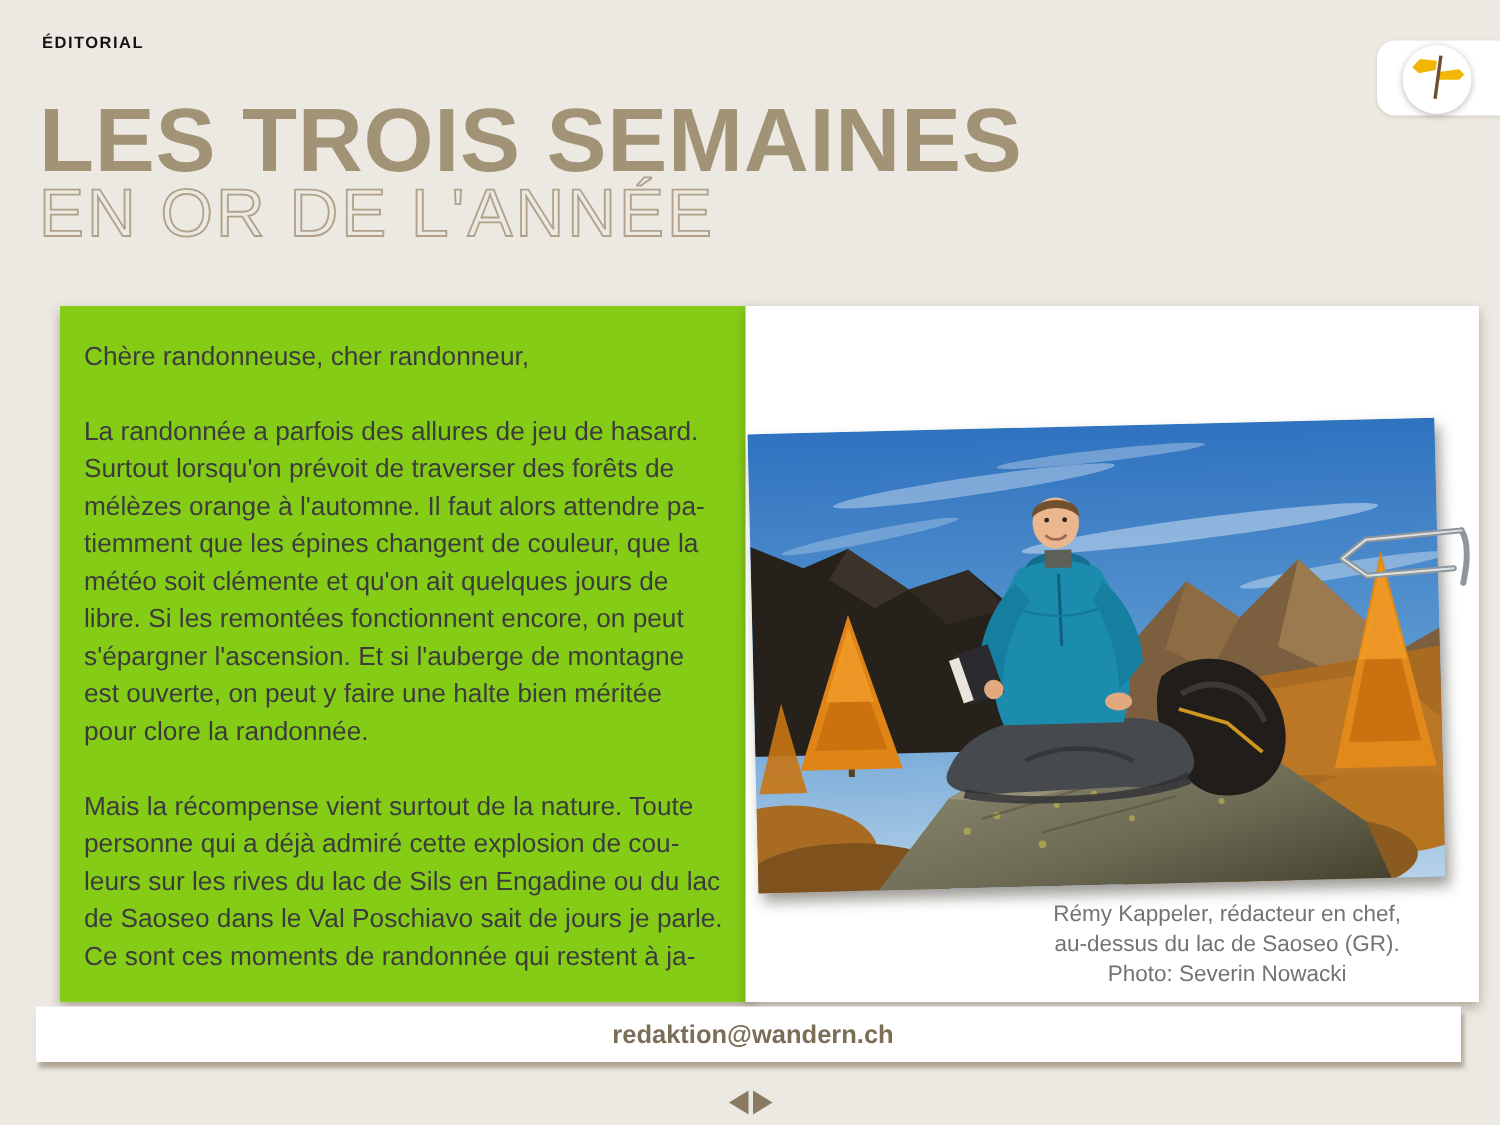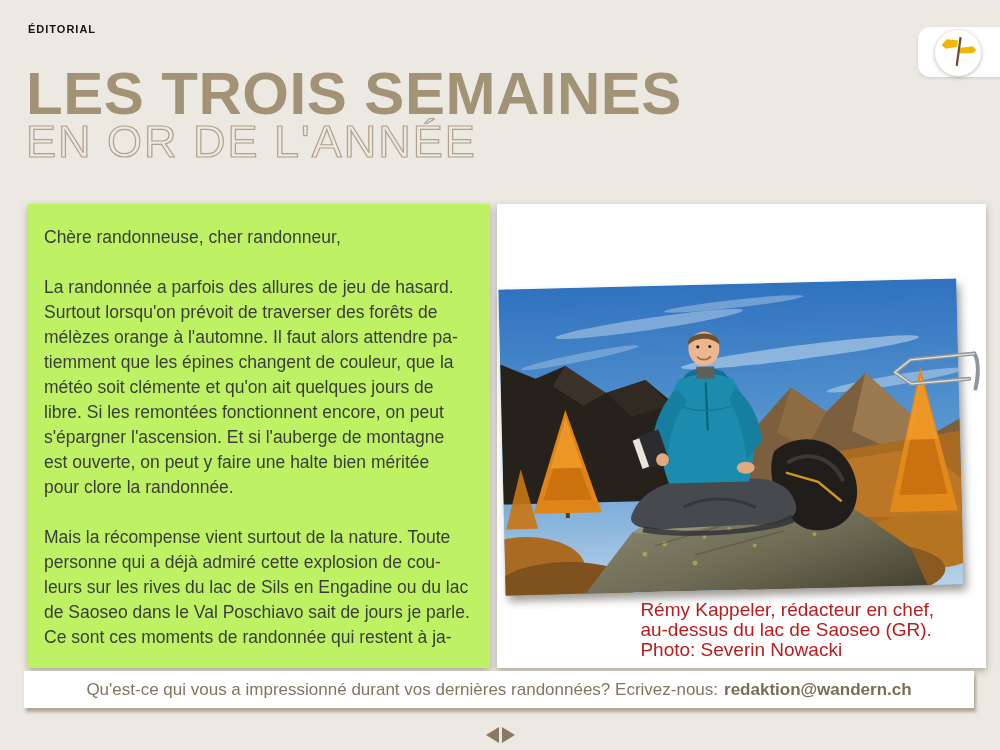--- a/index.html
+++ b/index.html
@@ -15,36 +15,36 @@
   .logo-circle{position:absolute;left:17px;top:3px;width:46px;height:46px;border-radius:50%;
     background:#fff;box-shadow:0 1px 4px rgba(60,50,40,.35);
     display:flex;align-items:center;justify-content:center}
   
   .title{position:absolute;left:26px;top:70px}
   .title-bold{display:block;font-size:60px;line-height:48px;font-weight:700;
     color:#a29377;letter-spacing:.5px}
   .title-thin{display:block;font-size:45px;line-height:47px;font-weight:400;
     color:transparent;-webkit-text-stroke:1.2px #b0a18b;letter-spacing:2px}
   
-  .text-card{position:absolute;left:28px;top:204px;width:462px;height:464px;background:#bef264;
+  .text-card{position:absolute;left:40px;top:204px;width:462px;height:464px;background:#84cc16;
     box-shadow:0 3px 7px rgba(70,60,45,.38);box-sizing:border-box;
     padding:21px 14px 0 16px;overflow:hidden}
   .body-text{font-size:17.5px;line-height:25px;color:#3c3c3c;white-space:pre-line;margin:0}
   .spacer{height:25px}
   
   .photo-panel{position:absolute;left:497px;top:204px;width:489px;height:464px;background:#fff;
     box-shadow:0 3px 7px rgba(70,60,45,.38)}
   .photo-print{position:absolute;left:5px;top:80px;width:458px;height:306px;
     transform:rotate(-1.4deg);box-shadow:3px 6px 9px rgba(40,35,25,.45);
     overflow:hidden;background:#8fb3d6}
   .photo-svg{display:block;width:100%;height:100%}
   .paperclip{position:absolute;left:391px;top:146px;width:92px;height:48px;
     transform:rotate(-2deg);z-index:5}
-  .caption{position:absolute;right:52px;top:396px;text-align:left;font-size:19px;
-    line-height:20px;color:#b91c1c;white-space:pre-line}
+  .caption{position:absolute;right:52px;top:396px;text-align:center;font-size:15px;
+    line-height:20px;color:#737373;white-space:pre-line}
   
   .footer-bar{position:absolute;left:24px;top:671px;width:950px;height:37px;background:#fff;
     box-shadow:2px 4px 3px rgba(125,110,88,.55);
     display:flex;align-items:center;justify-content:center;
     font-size:17px;color:#83765f;white-space:nowrap}
   .footer-email{font-weight:700;margin-left:6px;color:#7b6e57;text-decoration:none;cursor:pointer}
   
   .pager{position:absolute;left:0;right:0;top:727px;display:flex;justify-content:center;gap:3px}
   .arrow-left{width:0;height:0;border-top:8px solid transparent;border-bottom:8px solid transparent;
     border-right:13px solid #8a7a62;cursor:pointer}
@@ -199,20 +199,19 @@
       <path d="M87,5 L23,9 L7,21 L23,33 L81,30" fill="none" stroke="#dfe3e6" stroke-width="1.3" stroke-linejoin="round" stroke-linecap="round"></path>
     </svg>
   </span>
 
   <div class="caption">Rémy Kappeler, rédacteur en chef,
 au-dessus du lac de Saoseo (GR).
 Photo: Severin Nowacki</div>
 </div>
 
 <div class="footer-bar">
-  <span>Qu'est-ce qui vous a impressionné durant vos dernières randonnées? Ecrivez-nous:</span>
   <a class="footer-email">redaktion@wandern.ch</a>
 </div>
 
 <div class="pager">
   <span class="arrow-left"></span>
   <span class="arrow-right"></span>
 </div>
 
 </body></html>

